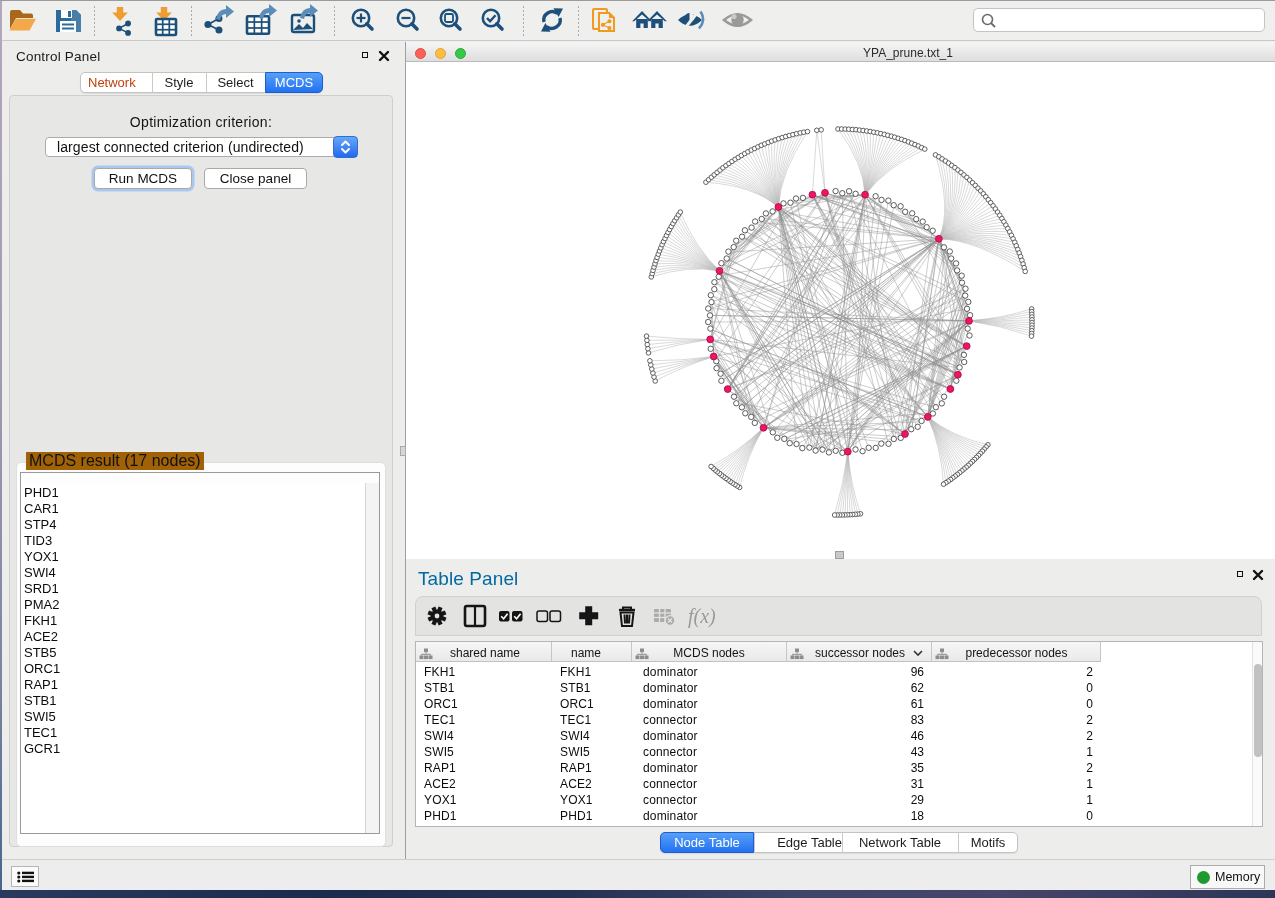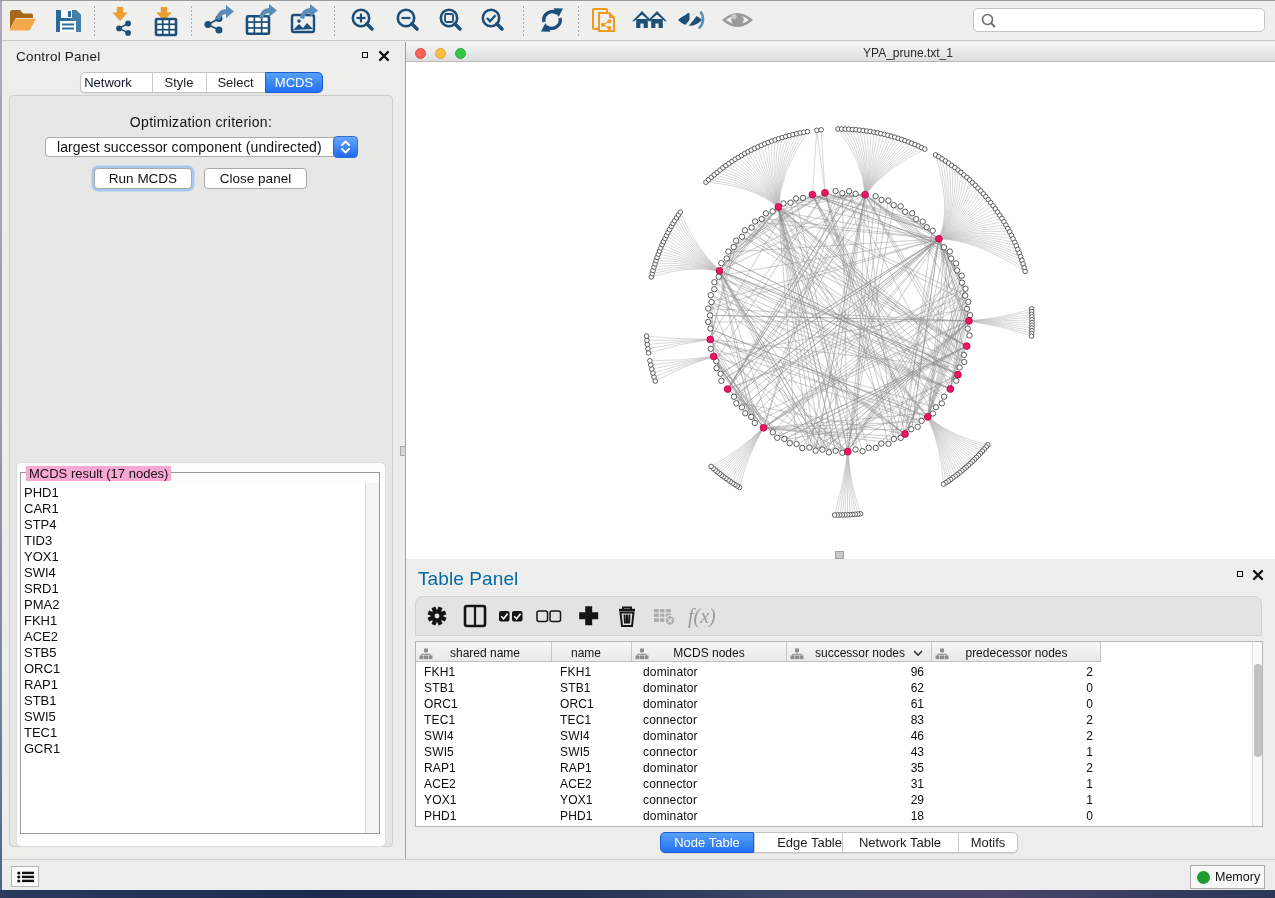--- a/index.html
+++ b/index.html
@@ -139,37 +139,37 @@
 <div class="abs" style="left:16px;top:49px;font-size:13.5px;letter-spacing:0.2px;color:#1b1b1b">Control Panel</div>
 <div class="abs" style="left:361.5px;top:51.5px;width:6.5px;height:6.5px;border:1.9px solid #111"></div>
 <svg class="abs" style="left:378px;top:50px" width="12" height="12">
     <path d="M2 2 L10 10 M10 2 L2 10" stroke="#111" stroke-width="2.4" stroke-linecap="round"></path>
   </svg>
 <div class="abs" style="left:9px;top:95px;width:384px;height:752px;background:#e7e7e6;border:1px solid #cfcfcf;border-radius:4px"></div>
 <div class="abs" style="left:80px;top:72px;width:243px;height:21px;background:#fff;border:1px solid #c3c3c3;border-radius:5px;box-shadow:0 1px 1px rgba(0,0,0,0.08)"></div>
 <div class="abs" style="left:152px;top:72px;width:1px;height:21px;background:#c9c9c9"></div>
 <div class="abs" style="left:206px;top:72px;width:1px;height:21px;background:#c9c9c9"></div>
 <div class="abs" style="left:265px;top:72px;width:58px;height:21px;background:linear-gradient(#56a0f8,#2272f2);border-radius:0 5px 5px 0;border:1px solid #1c5ed2"></div>
-<div class="abs" style="left:72px;top:72px;width:72px;font-size:13px;color:#0f172a;text-align:center;line-height:21px">Network</div>
+<div class="abs" style="left:88px;top:72px;width:72px;font-size:13px;color:#c2410c;line-height:21px">Network</div>
 <div class="abs" style="left:152px;top:72px;width:54px;font-size:13px;color:#1c1c1c;text-align:center;line-height:21px">Style</div>
 <div class="abs" style="left:206px;top:72px;width:59px;font-size:13px;color:#1c1c1c;text-align:center;line-height:21px">Select</div>
 <div class="abs" style="left:265px;top:72px;width:58px;font-size:13px;color:#1c1c1c;text-align:center;line-height:21px;color:#fff">MCDS</div>
 <div class="abs" style="left:9px;top:114px;width:384px;font-size:14px;letter-spacing:0.3px;color:#141414;text-align:center">Optimization criterion:</div>
 <div class="abs" style="left:45px;top:137px;width:312px;height:20px;background:#fff;border:1px solid #ababab;border-radius:4px"></div>
-<div class="abs" style="left:57px;top:139px;font-size:14px;letter-spacing:0.1px;color:#111">largest successor component (undirected)</div>
+<div class="abs" style="left:57px;top:139px;font-size:14px;letter-spacing:0.1px;color:#111">largest connected criterion (undirected)</div>
 <div class="abs" style="left:333px;top:136px;width:25px;height:22px;background:linear-gradient(#68a7f8,#2169ee);border:1px solid #2f6fd4;border-radius:4px"></div>
 <svg class="abs" style="left:338px;top:139px" width="16" height="16">
     <path d="M4 6 L7.5 2.5 L11 6" fill="none" stroke="#fff" stroke-width="2" stroke-linecap="round" stroke-linejoin="round"></path>
     <path d="M4 10 L7.5 13.5 L11 10" fill="none" stroke="#fff" stroke-width="2" stroke-linecap="round" stroke-linejoin="round"></path>
   </svg>
 <div class="abs" style="left:94px;top:168px;width:98px;height:21px;background:#fff;border:1px solid #a9a9a9;border-radius:4px;box-shadow:0 0 0 2.5px #a9c8ef;font-size:13.5px;text-align:center;line-height:20px;color:#111">Run MCDS</div>
 <div class="abs" style="left:204px;top:168px;width:103px;height:21px;background:#fff;border:1px solid #a9a9a9;border-radius:4px;font-size:13.5px;text-align:center;line-height:20px;color:#111">Close panel</div>
 <div class="abs" style="left:16px;top:462px;width:370px;height:385px;background:#fdfdfd;border:1px solid #dedede;border-radius:5px"></div>
 <div class="abs" style="left:20px;top:472px;width:360px;height:362px;border:1px solid #9a9a9a"></div>
-<div class="abs" style="left:26px;top:466px;background:#f9a8d4;padding:0 3px;font-size:13px;color:#111">MCDS result (17 nodes)</div>
+<div class="abs" style="left:26px;top:452px;background:#a16207;padding:0 3px;font-size:16px;color:#111">MCDS result (17 nodes)</div>
 <div class="abs" style="left:21px;top:483px;width:358px;height:350px;background:#fff"></div>
 <div class="abs" style="left:365px;top:483px;width:14px;height:350px;background:#f4f4f4;border-left:1px solid #d6d6d6"></div>
 <div class="abs" style="left:24px;top:485px;font-size:13px;color:#0c0c0c">PHD1</div>
 <div class="abs" style="left:24px;top:501px;font-size:13px;color:#0c0c0c">CAR1</div>
 <div class="abs" style="left:24px;top:517px;font-size:13px;color:#0c0c0c">STP4</div>
 <div class="abs" style="left:24px;top:533px;font-size:13px;color:#0c0c0c">TID3</div>
 <div class="abs" style="left:24px;top:549px;font-size:13px;color:#0c0c0c">YOX1</div>
 <div class="abs" style="left:24px;top:565px;font-size:13px;color:#0c0c0c">SWI4</div>
 <div class="abs" style="left:24px;top:581px;font-size:13px;color:#0c0c0c">SRD1</div>
 <div class="abs" style="left:24px;top:597px;font-size:13px;color:#0c0c0c">PMA2</div>

